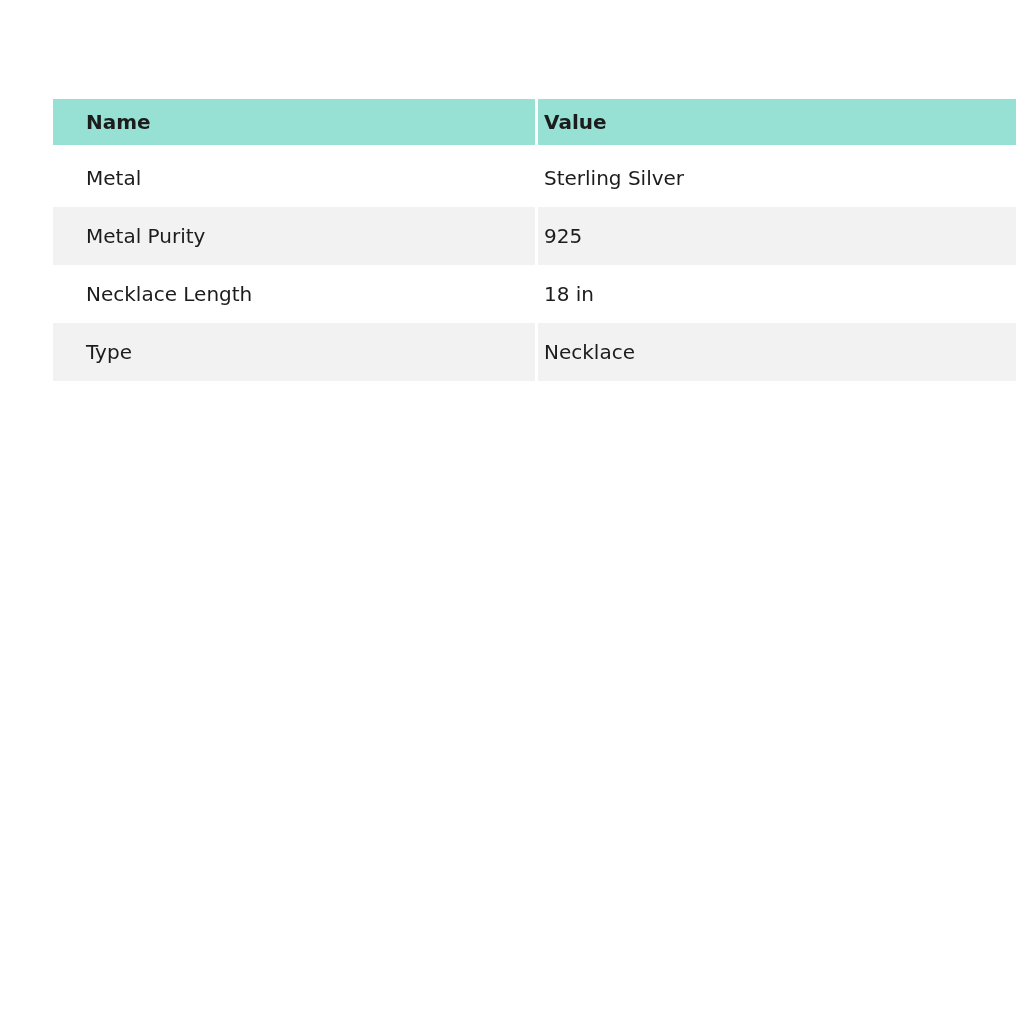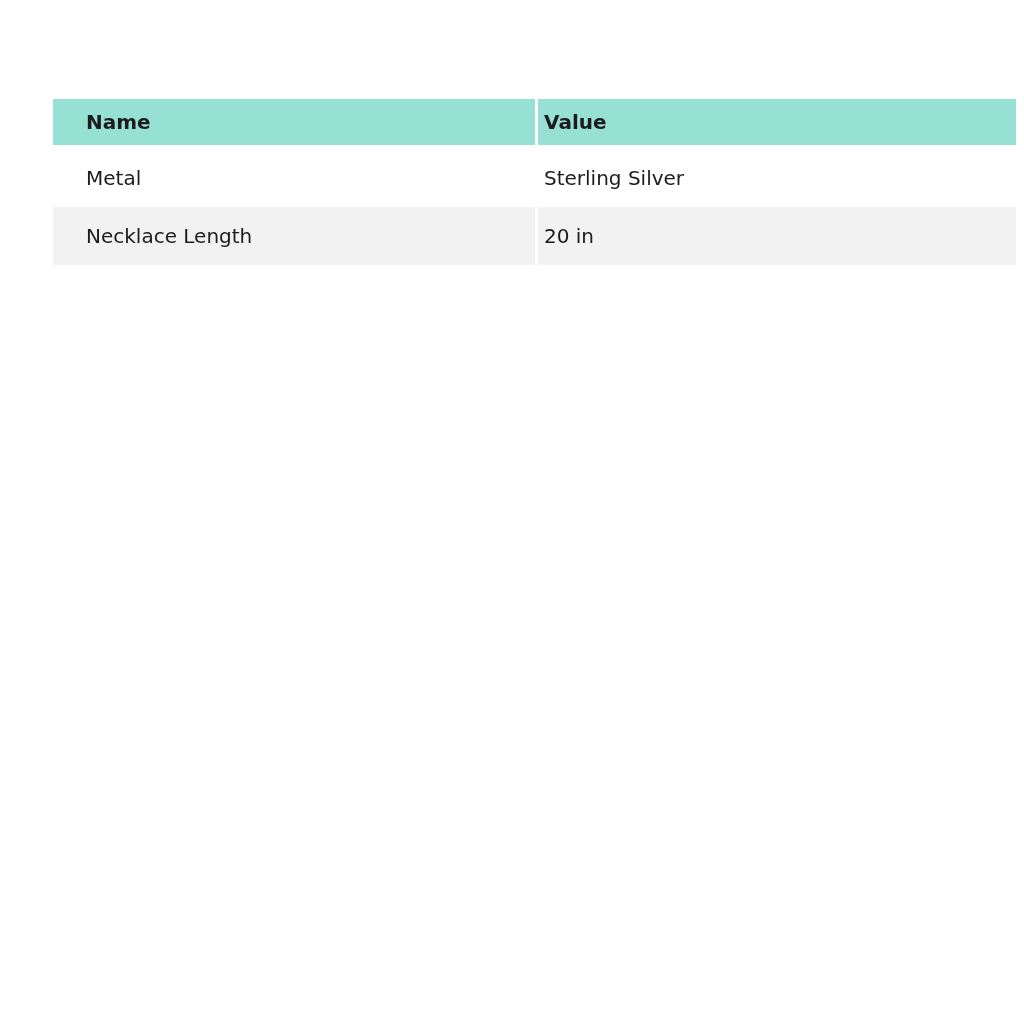--- a/index.html
+++ b/index.html
@@ -70,18 +70,26 @@
         <th>Name</th>
         <th>Value</th>
       </tr>
     </thead>
     <tbody id="table-body">
         <tr>
           <td>Metal</td>
           <td>Sterling Silver</td>
         </tr>
         <tr>
+          <td>Metal Purity</td>
+          <td>925</td>
+        </tr>
+        <tr>
           <td>Necklace Length</td>
-          <td>20 in</td>
+          <td>18 in</td>
+        </tr>
+        <tr>
+          <td>Type</td>
+          <td>Necklace</td>
         </tr>
       </tbody>
   </table>
 </div>
 
 </body></html>

